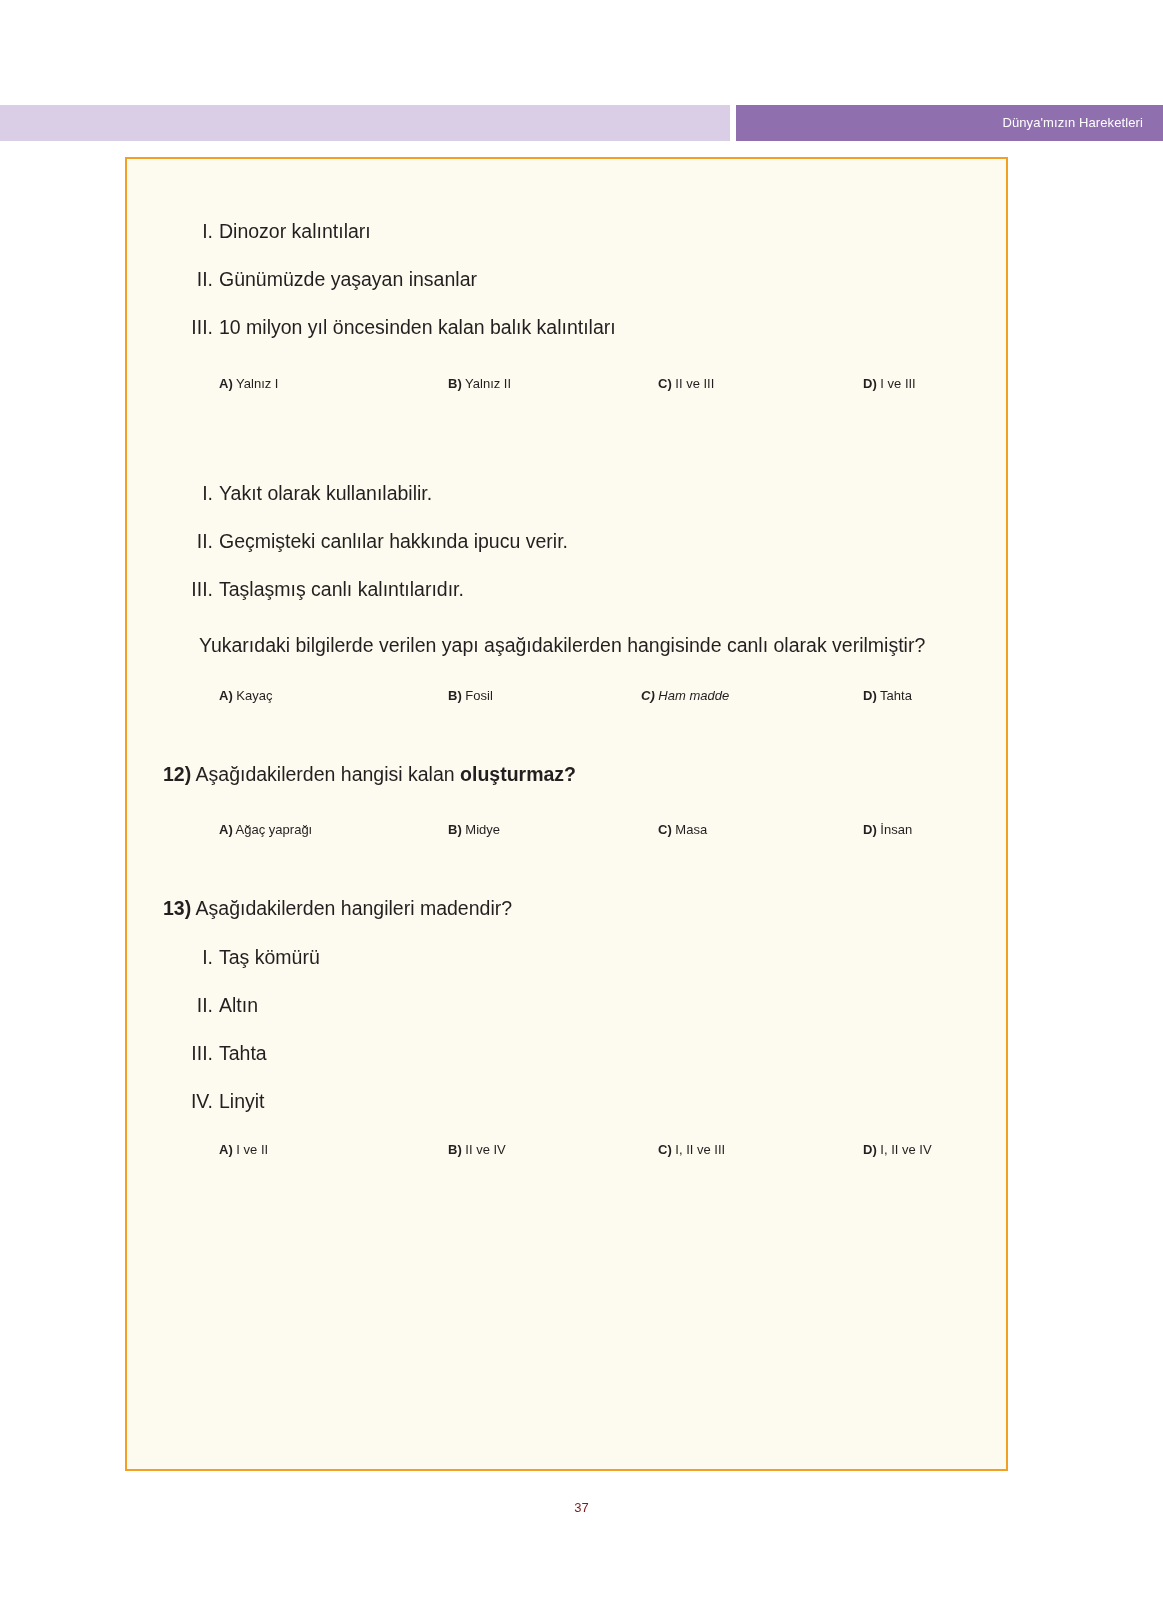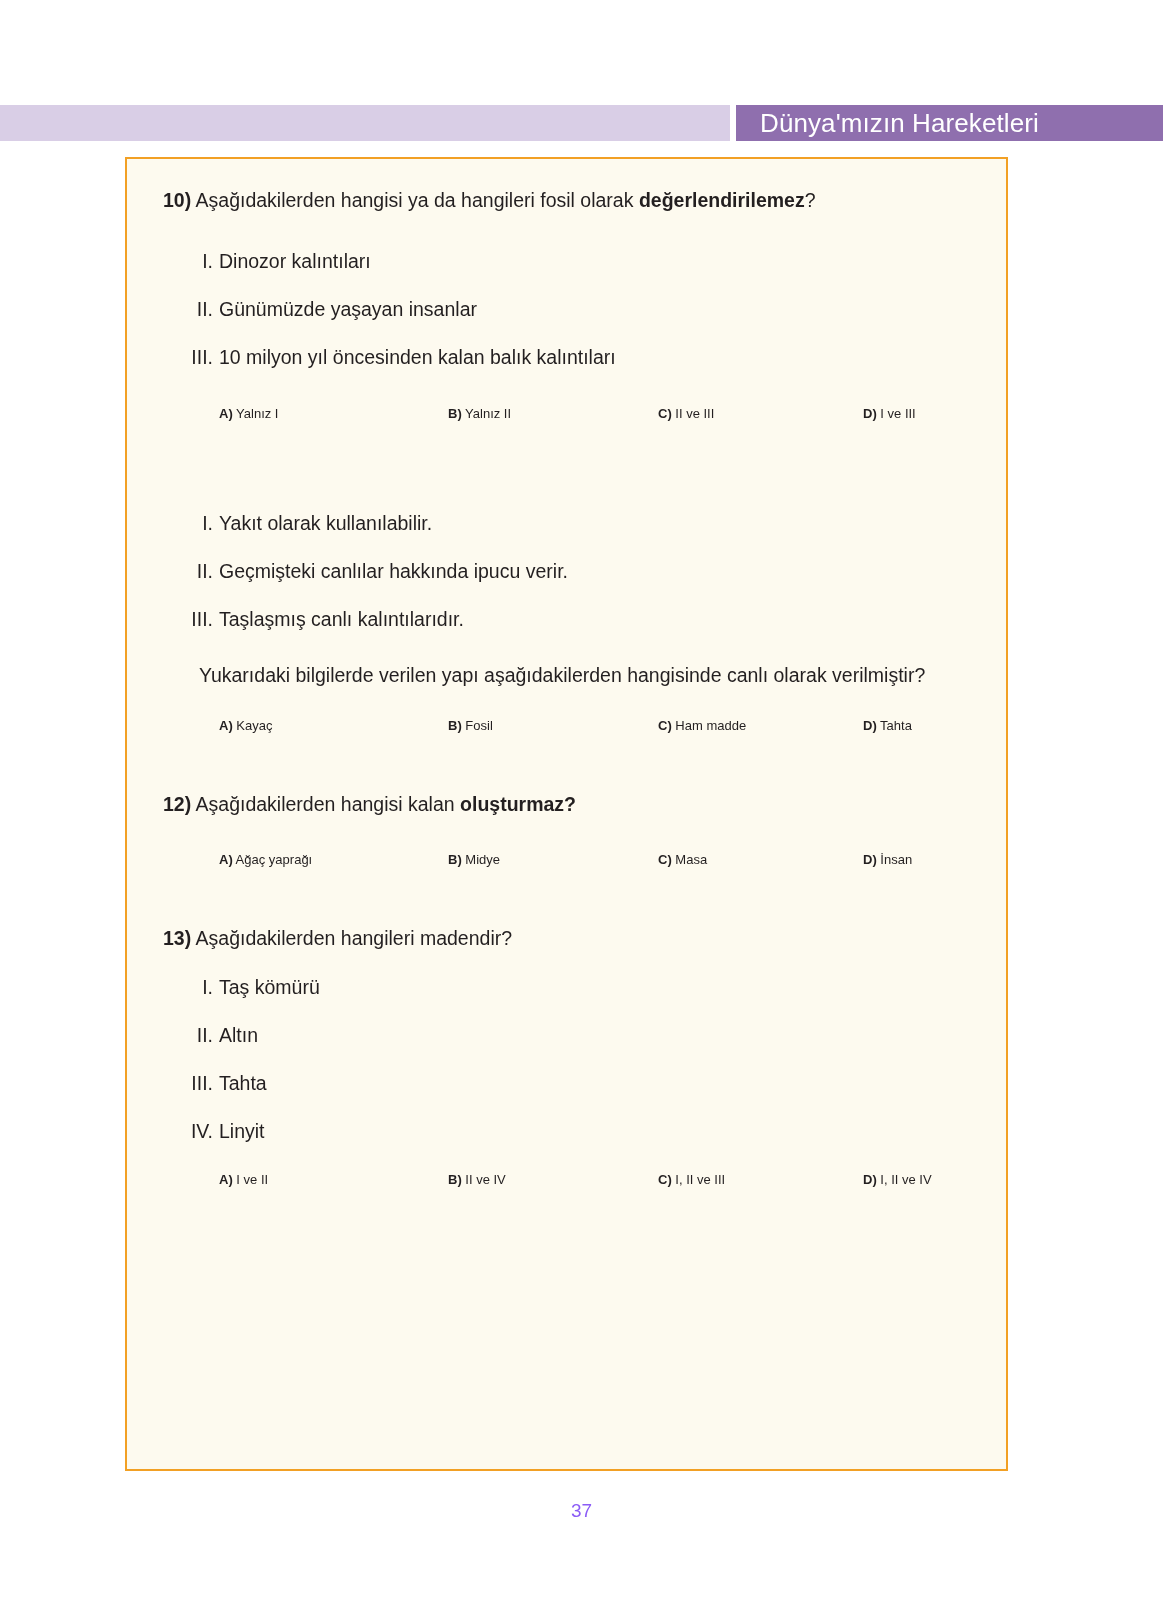--- a/index.html
+++ b/index.html
@@ -40,25 +40,25 @@
     height: 36px;
     background: #8f6fae;
   }
   .header-band .chapter-title {
     position: absolute;
     left: 736px;
     top: 0;
     width: 407px;
     height: 36px;
     line-height: 36px;
-    text-align: left;
+    text-align: right;
     padding-left: 24px;
     box-sizing: border-box;
     color: #ffffff;
-    font-size: 26px;
+    font-size: 13px;
     letter-spacing: 0.1px;
     white-space: nowrap;
   }
 
   
   .content-frame {
     position: absolute;
     left: 125px;
     top: 157px;
     width: 883px;
@@ -145,38 +145,37 @@
   .sp-26 { height: 26px; }
   .sp-48 { height: 48px; }
 
   
   .page-number {
     position: absolute;
     left: 0;
     top: 1500px;
     width: 1163px;
     text-align: center;
-    font-size: 19px;
-    color: #8b5cf6;
+    font-size: 13px;
+    color: #7f1d1d;
   }
 </style>
 </head>
 <body>
 
 <div class="header-band">
   <div class="band-light"></div>
   <div class="band-dark"></div>
   <div class="chapter-title">Dünya'mızın Hareketleri</div>
 </div>
 
 <div class="content-frame">
   <div class="content-inner">
 
     <div class="question">
-      <p class="q-stem"><span class="q-num">10)</span><span> Aşağıdakilerden hangisi ya da hangileri fosil olarak </span><span class="bold">değerlendirilemez</span><span>?</span></p>
       <div class="sp-22"></div>
       <ul class="roman-list">
         <li>
             <span class="roman-num">I.</span>
             <span>Dinozor kalıntıları</span>
           </li>
         <li>
             <span class="roman-num">II.</span>
             <span>Günümüzde yaşayan insanlar</span>
           </li>
@@ -211,21 +210,21 @@
             <span class="roman-num">III.</span>
             <span>Taşlaşmış canlı kalıntılarıdır.</span>
           </li>
       </ul>
       <div class="sp-10"></div>
       <p class="paragraph">Yukarıdaki bilgilerde verilen yapı aşağıdakilerden hangisinde canlı olarak ve­rilmiştir?</p>
       <div class="sp-14"></div>
       <div class="options">
         <span class="opt" style="left:56px;"><span class="opt-letter">A)</span><span> Kayaç</span></span>
         <span class="opt" style="left:285px;"><span class="opt-letter">B)</span><span> Fosil</span></span>
-        <span class="opt" style="left:495px;"><span class="opt-letter">C)</span><span> Ham madde</span></span>
+        <span class="opt" style="left:478px;font-style:italic;"><span class="opt-letter">C)</span><span> Ham madde</span></span>
         <span class="opt" style="left:700px;"><span class="opt-letter">D)</span><span> Tahta</span></span>
       </div>
     </div>
 
     <div class="sp-48"></div>
 
     <div class="question">
       <p class="q-stem"><span class="q-num">12)</span><span> Aşağıdakilerden hangisi kalan </span><span class="bold">oluşturmaz?</span></p>
       <div class="sp-26"></div>
       <div class="options">

